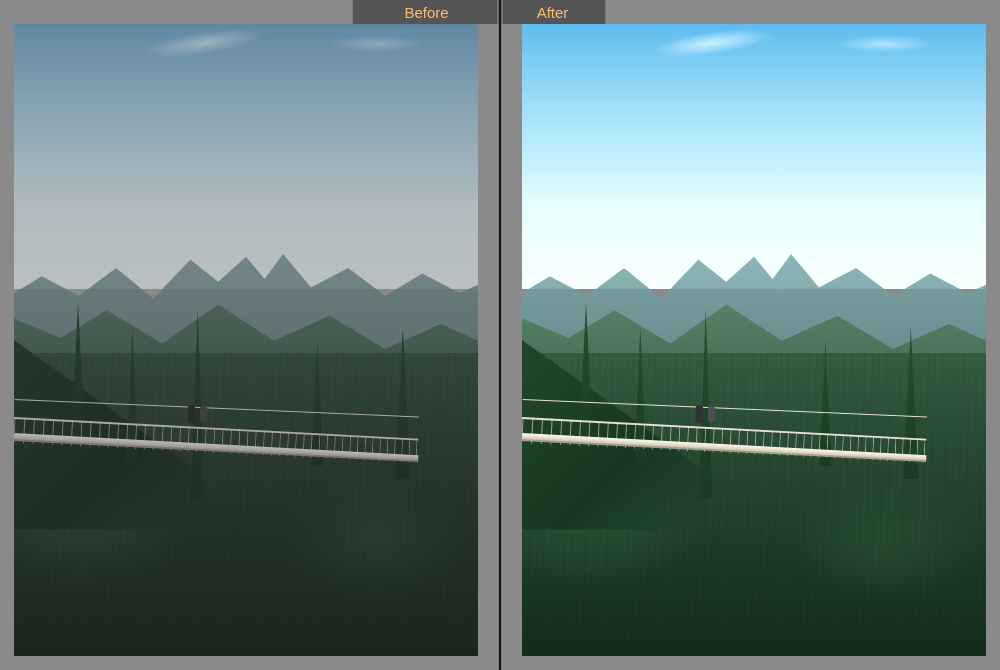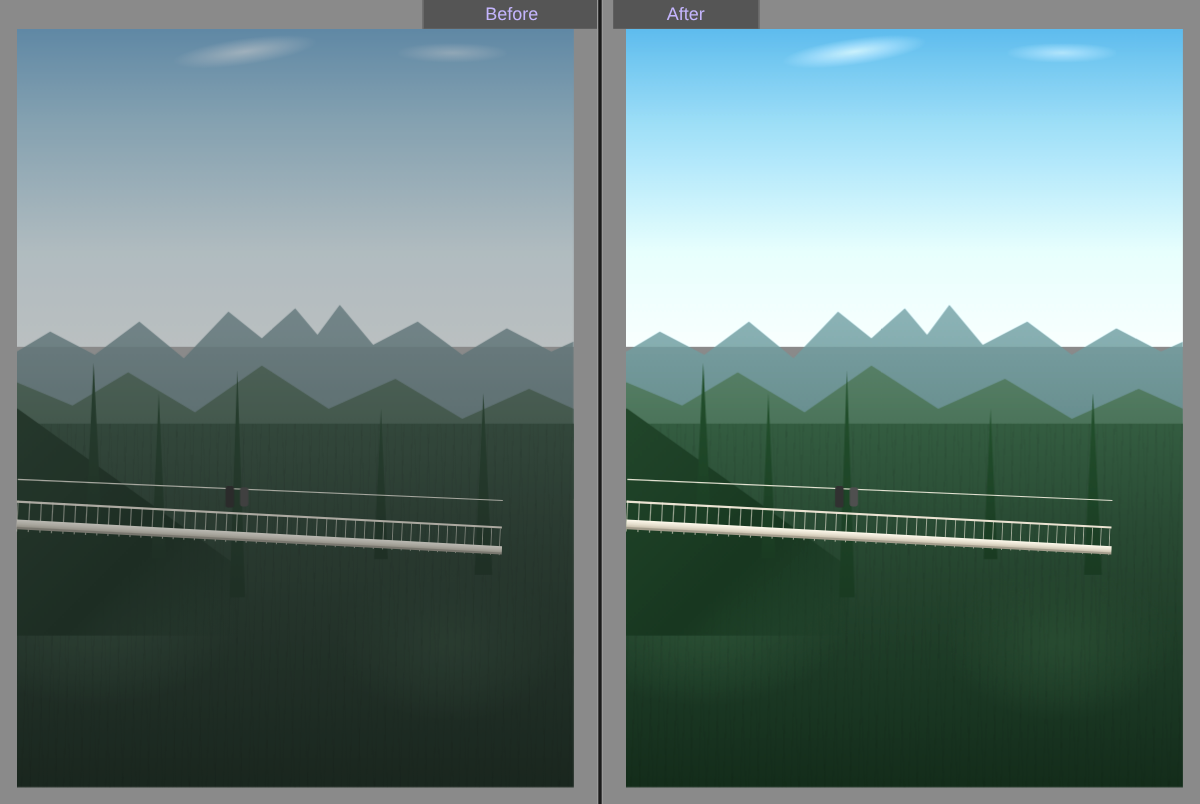--- a/index.html
+++ b/index.html
@@ -33,37 +33,37 @@
       background: #8a8a8a;
     }
     .pane-right {
       background: #8a8a8a;
     }
     .label-bar {
       position: absolute;
       top: 0;
       height: 24px;
       background: #555555;
-      color: #c4b5fd;
+      color: #fdba74;
       font-size: 15px;
       font-weight: 400;
       display: flex;
       align-items: center;
       justify-content: center;
       padding: 0 14px;
       z-index: 5;
     }
     .label-before {
       right: 0;
       width: 148px;
       border-left: 1px solid #777;
     }
     .label-after {
-      left: 11px;
-      width: 122px;
+      left: 0;
+      width: 106px;
       border-right: 1px solid #777;
     }
     .divider {
       position: absolute;
       top: 0;
       bottom: 0;
       left: 50%;
       width: 3px;
       background: #1a1a1a;
       z-index: 10;

